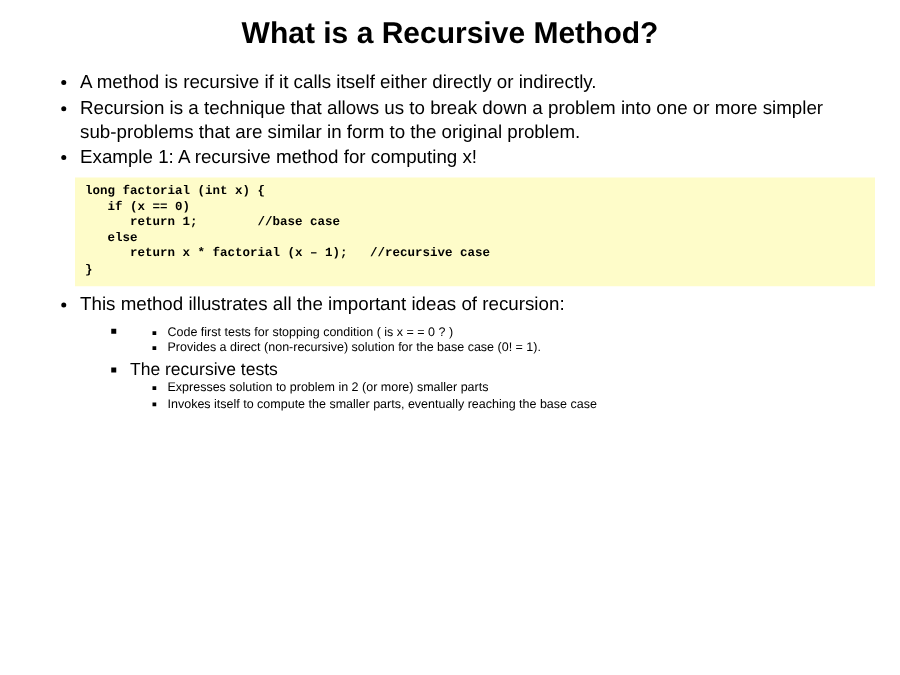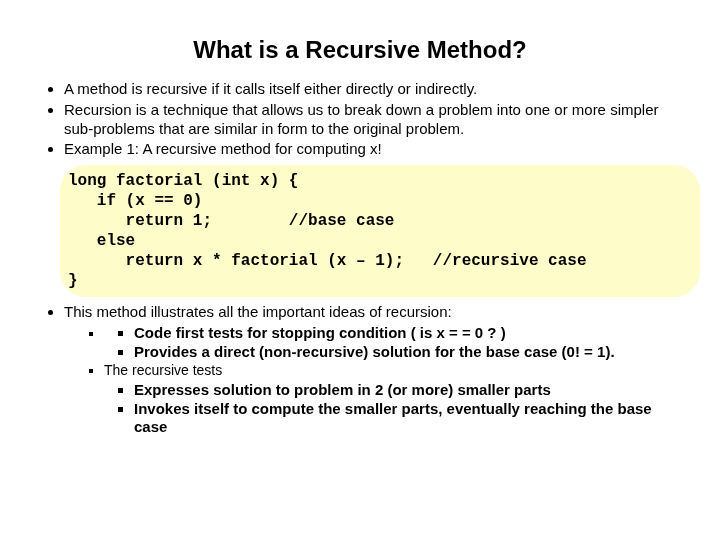--- a/index.html
+++ b/index.html
@@ -7,61 +7,59 @@
     margin: 0;
     padding: 0;
     width: 720px;
     height: 540px;
     background: #ffffff;
     font-family: Arial, Helvetica, sans-serif;
     color: #000;
     overflow: hidden;
   }
   .slide {
-    padding: 28px 30px 0 30px;
+    padding: 5px 30px 0 30px;
   }
   .title {
     text-align: center;
     font-size: 24px;
     font-weight: bold;
     margin: 8px 0 16px 0;
   }
   ul.top {
     margin: 6px;
     padding-left: 28px;
     font-size: 15px;
     line-height: 1.25;
   }
   ul.top > li { margin-bottom: 2px; }
   .codebox {
     background: #fefcc9;
     margin: 6px 0 6px 30px;
     padding: 6px 8px;
     font-family: "Courier New", Courier, monospace;
     font-weight: bold;
-    font-size: 16px;
+    font-size: 10px;
     white-space: pre;
     width: 640px;
     line-height: 1.25;
-    border-radius: 26px;
   }
   ul.sub1 {
     list-style-type: square;
     padding-left: 40px;
     margin: 2px 0;
     font-size: 14px;
     line-height: 1.25;
   }
   ul.sub2 {
     list-style-type: square;
     padding-left: 30px;
     margin: 1px 0;
-    font-size: 15px;
+    font-size: 10px;
     line-height: 1.25;
-    font-weight: bold;
   }
 </style>
 </head>
 <body>
 
 <div class="slide">
   <div class="title">What is a Recursive Method?</div>
 
   <ul class="top">
     <li>A method is recursive if it calls itself either directly or indirectly.</li>

